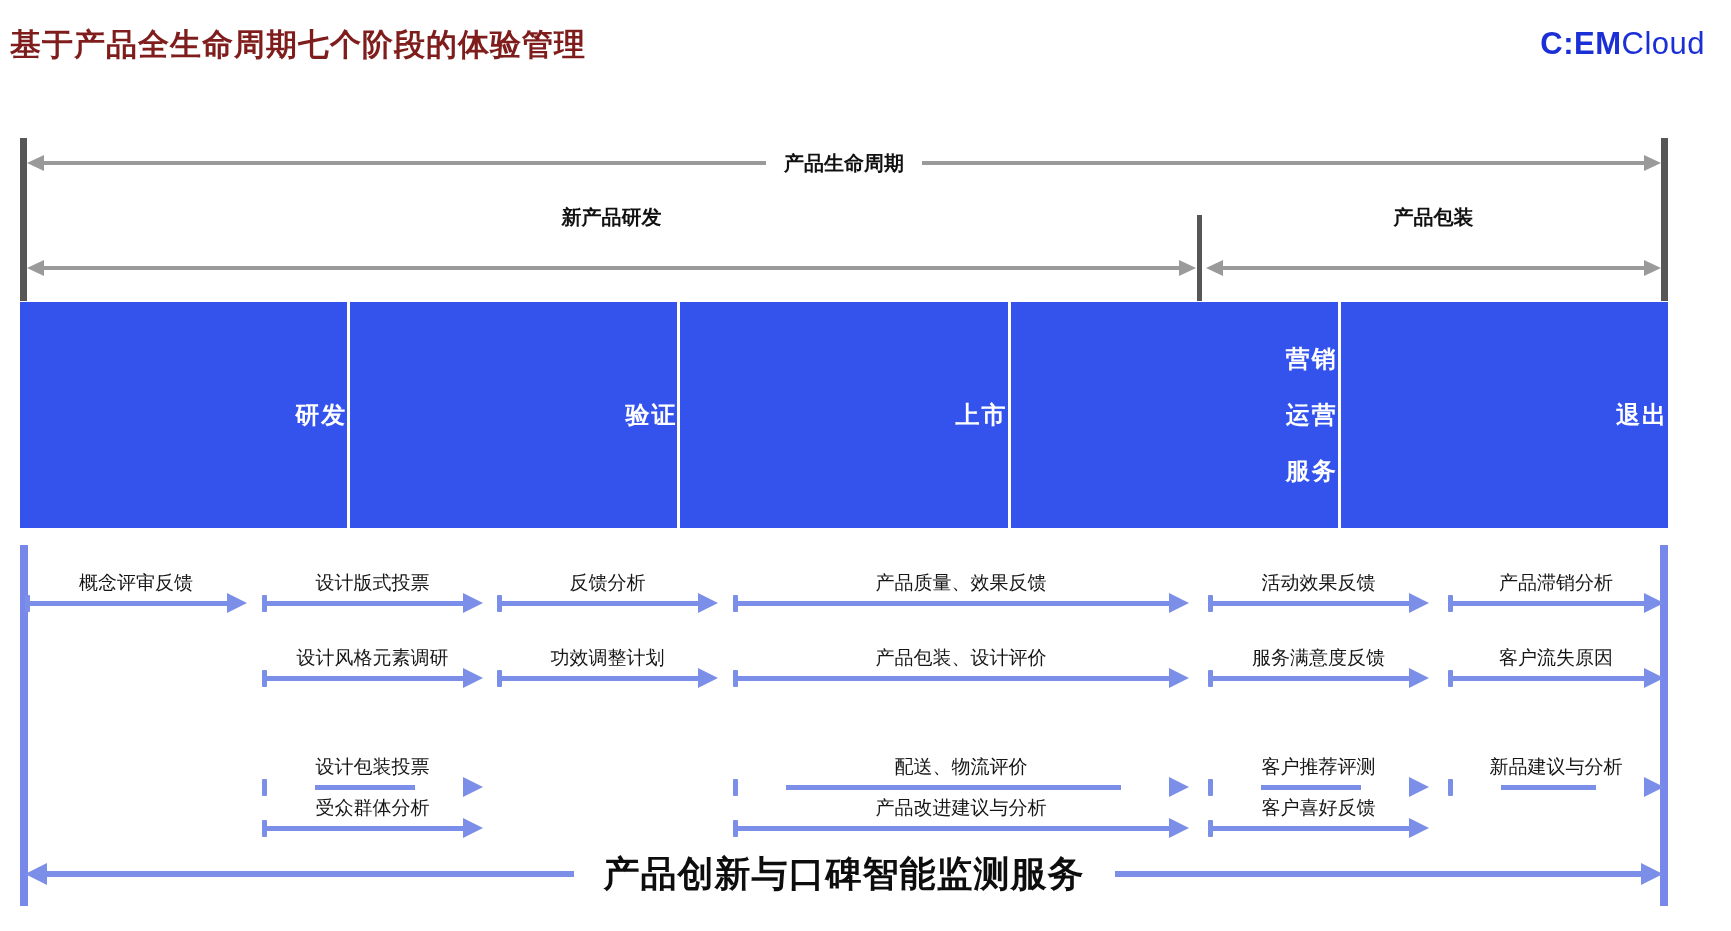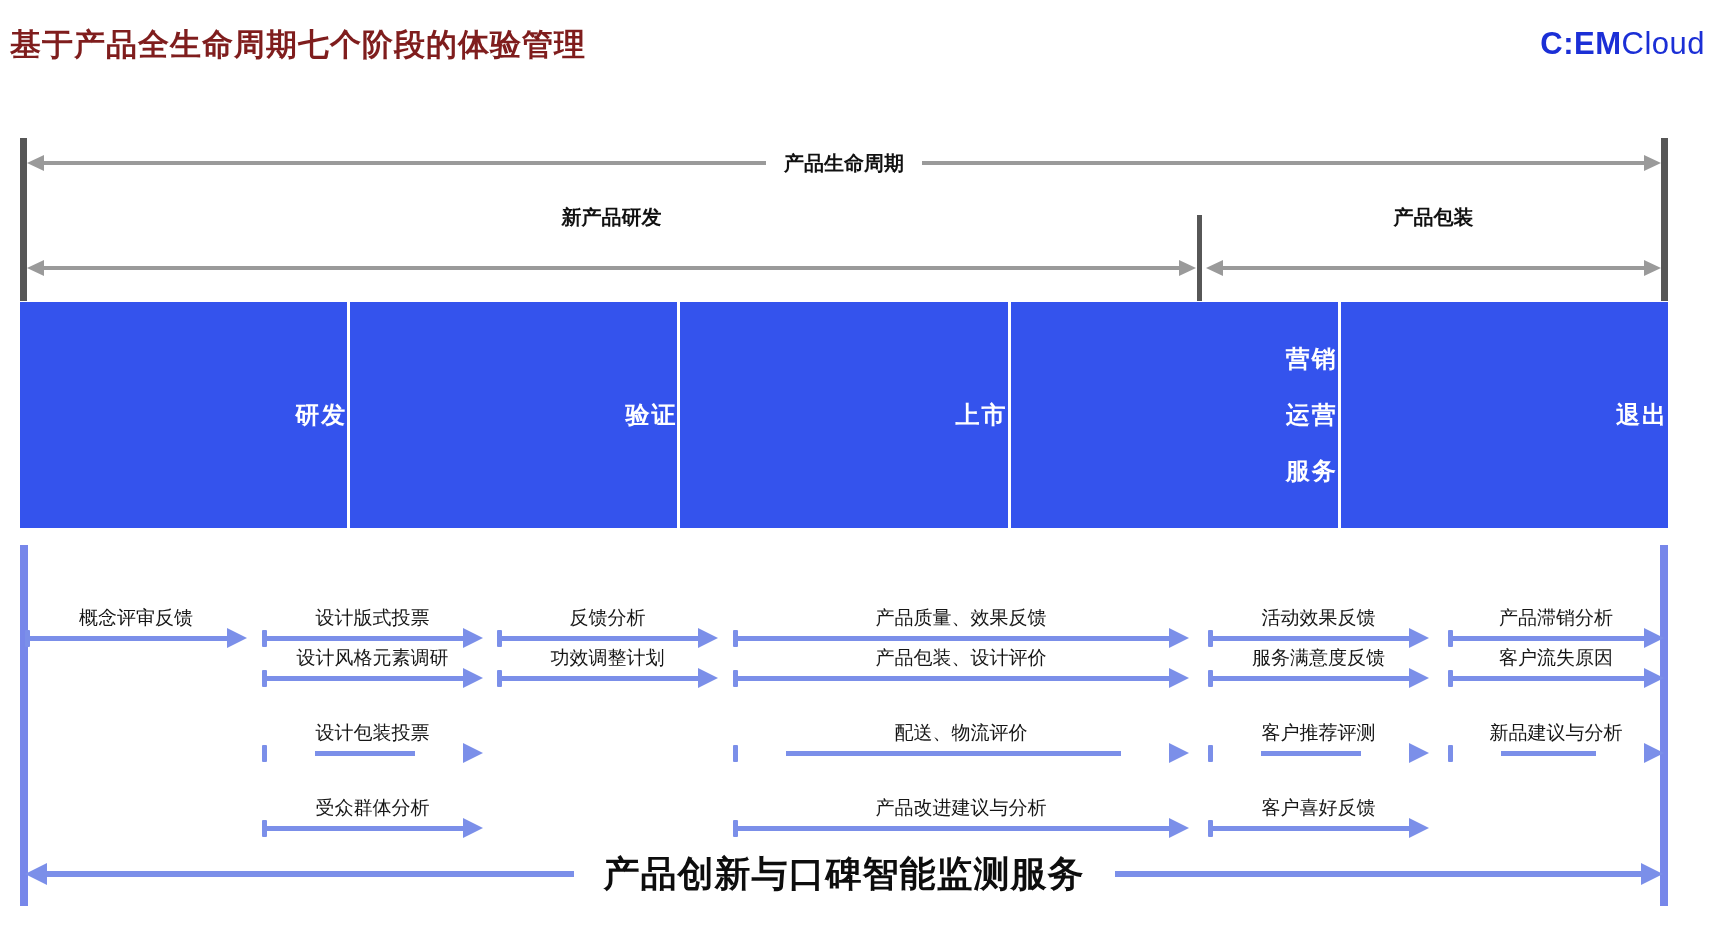--- a/index.html
+++ b/index.html
@@ -75,23 +75,23 @@
   .fa .cap{width:5px;height:17px;background:var(--pw);border-radius:1px;}
   .fa .ln{flex:1;height:5px;background:var(--pw);}
   .fa .head{width:0;height:0;border-left:20px solid var(--pw);border-top:10px solid transparent;border-bottom:10px solid transparent;}
 
   .c1{left:25px;width:222px;}
   .c2{left:262px;width:221px;}
   .c3{left:497px;width:221px;}
   .c45{left:733px;width:456px;}
   .c6{left:1208px;width:221px;}
   .c7{left:1448px;width:216px;}
-  .r1{top:628px;}
+  .r1{top:593px;}
   .r2{top:668px;}
-  .r3{top:743px;gap:48px;}
+  .r3{top:777px;gap:48px;}
   .r4{top:818px;}
 
   
   .post.blue-left{left:20px;top:545px;width:8px;height:361px;background:var(--pw-post);}
   .post.blue-right{left:1660px;top:545px;width:8px;height:361px;background:var(--pw-post);}
 
   .ba{position:absolute;left:25px;top:862px;width:1638px;height:24px;display:flex;align-items:center;}
   .ba .ln{flex:1;height:6px;background:var(--pw);}
   .ba .head-l{width:0;height:0;border-right:22px solid var(--pw);border-top:11px solid transparent;border-bottom:11px solid transparent;}
   .ba .head-r{width:0;height:0;border-left:22px solid var(--pw);border-top:11px solid transparent;border-bottom:11px solid transparent;}

